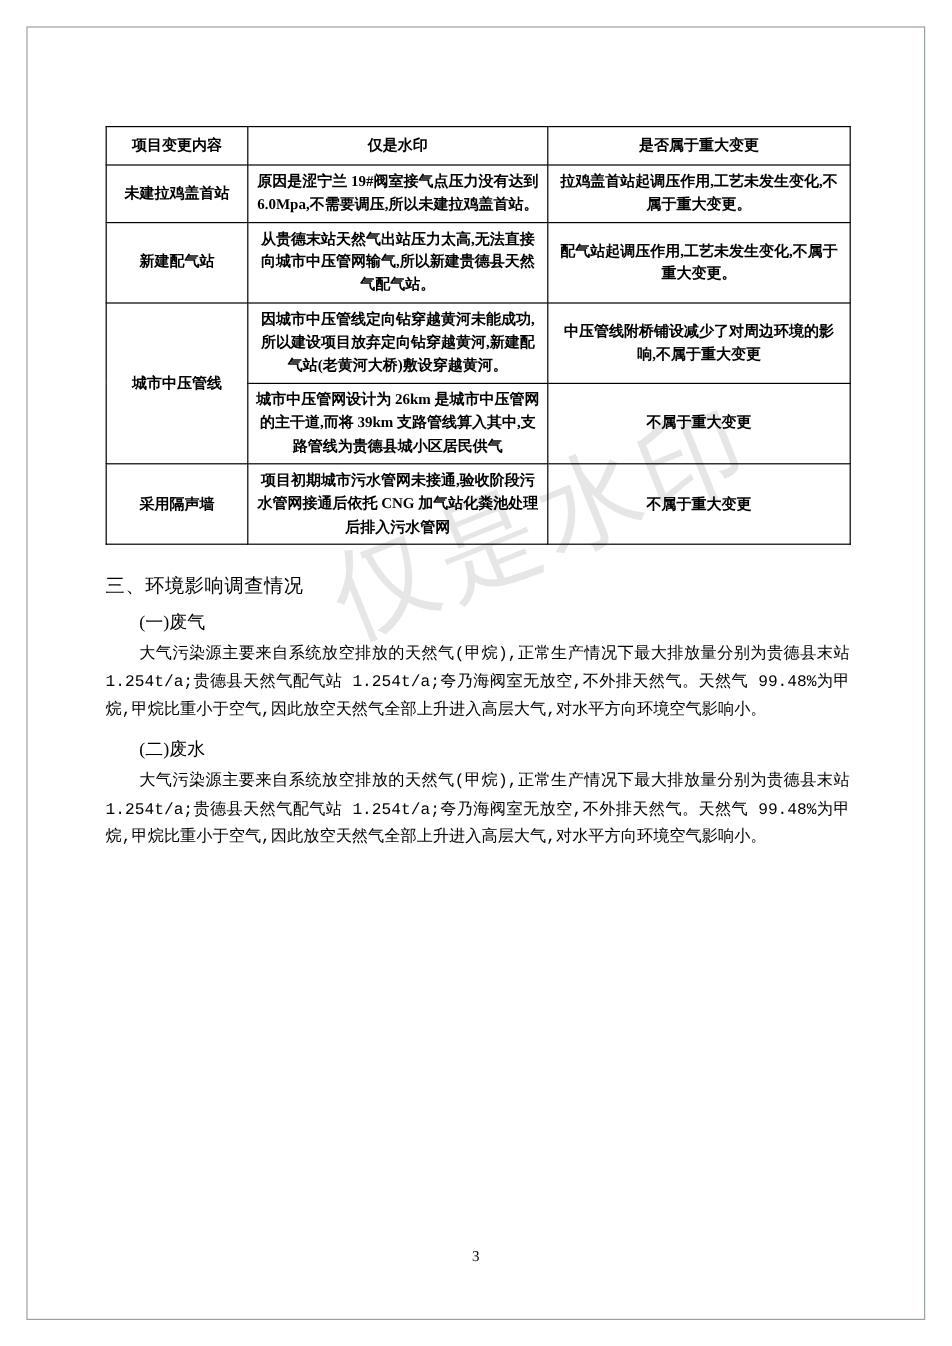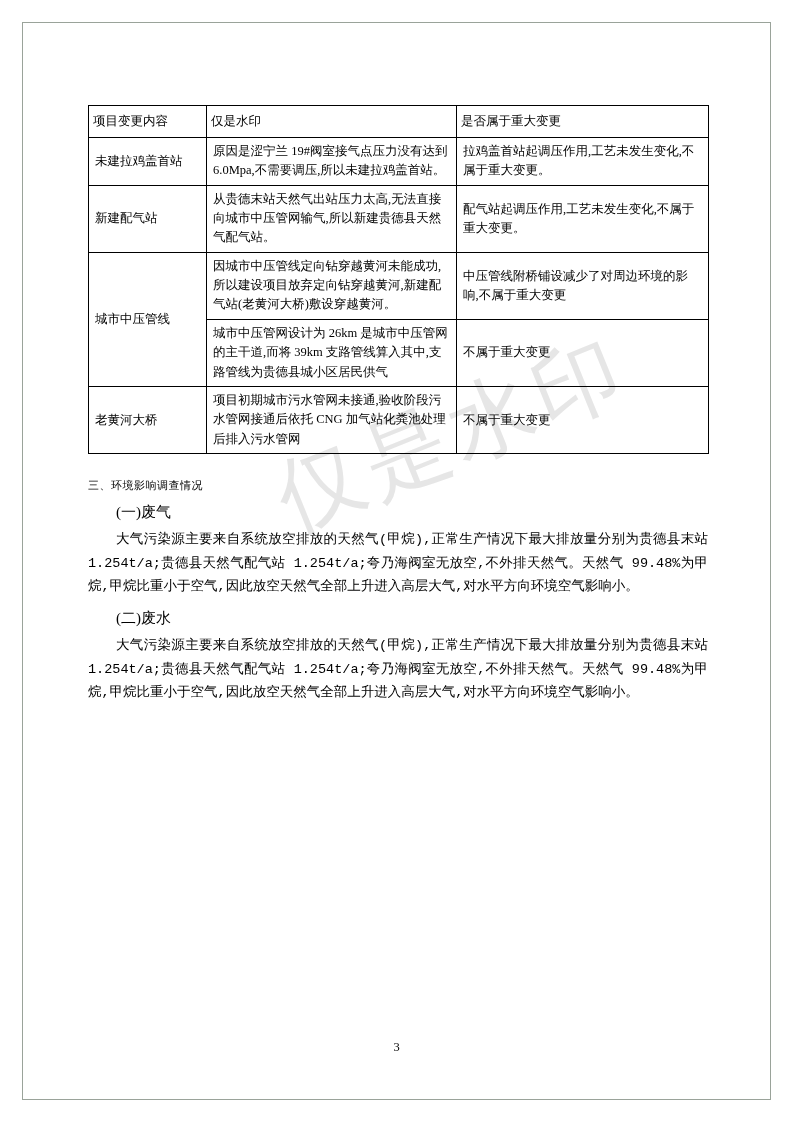--- a/index.html
+++ b/index.html
@@ -43,38 +43,38 @@
     border-collapse: collapse;
     width: 620px;
     table-layout: fixed;
     font-size: 12.5px;
     line-height: 1.5;
   }
   table.change-table td, table.change-table th {
     border: 1px solid #000;
     padding: 4px 6px;
     vertical-align: middle;
-    text-align: left;
-    font-weight: normal;
+    text-align: center;
+    font-weight: bold;
   }
   table.change-table th {
     font-size: 12.5px;
     padding: 6px 4px;
   }
   td.reason-cell {
     text-align: left;
     line-height: 1.55;
   }
   .col1 { width: 118px; }
   .col2 { width: 250px; }
   .col3 { width: 252px; }
 
   .section-title {
     margin-top: 24px;
-    font-size: 11px;
+    font-size: 16px;
     letter-spacing: 0.5px;
   }
   .sub-title {
     margin-top: 10px;
     font-size: 15px;
     text-indent: 28px;
   }
   p.body-text {
     margin: 6px 0 0 0;
     font-size: 13.5px;
@@ -145,21 +145,21 @@
         <tr>
           <td rowspan="2">城市中压管线</td>
           <td class="reason-cell">因城市中压管线定向钻穿越黄河未能成功,所以建设项目放弃定向钻穿越黄河,新建配气站(老黄河大桥)敷设穿越黄河。</td>
           <td>中压管线附桥铺设减少了对周边环境的影响,不属于重大变更</td>
         </tr>
         <tr>
           <td class="reason-cell">城市中压管网设计为 26km 是城市中压管网的主干道,而将 39km 支路管线算入其中,支路管线为贵德县城小区居民供气</td>
           <td>不属于重大变更</td>
         </tr>
         <tr>
-          <td>老黄河大桥</td>
+          <td>采用隔声墙</td>
           <td class="reason-cell">项目初期城市污水管网未接通,验收阶段污水管网接通后依托 CNG 加气站化粪池处理后排入污水管网</td>
           <td>不属于重大变更</td>
         </tr>
       </tbody>
     </table>
 
     <div class="section-title">三、环境影响调查情况</div>
 
     <div class="sub-title">(一)废气</div>
     <p class="body-text">大气污染源主要来自系统放空排放的天然气(甲烷),正常生产情况下最大排放量分别为贵德县末站 1.254t/a;贵德县天然气配气站 1.254t/a;夸乃海阀室无放空,不外排天然气。天然气 99.48%为甲烷,甲烷比重小于空气,因此放空天然气全部上升进入高层大气,对水平方向环境空气影响小。</p>

